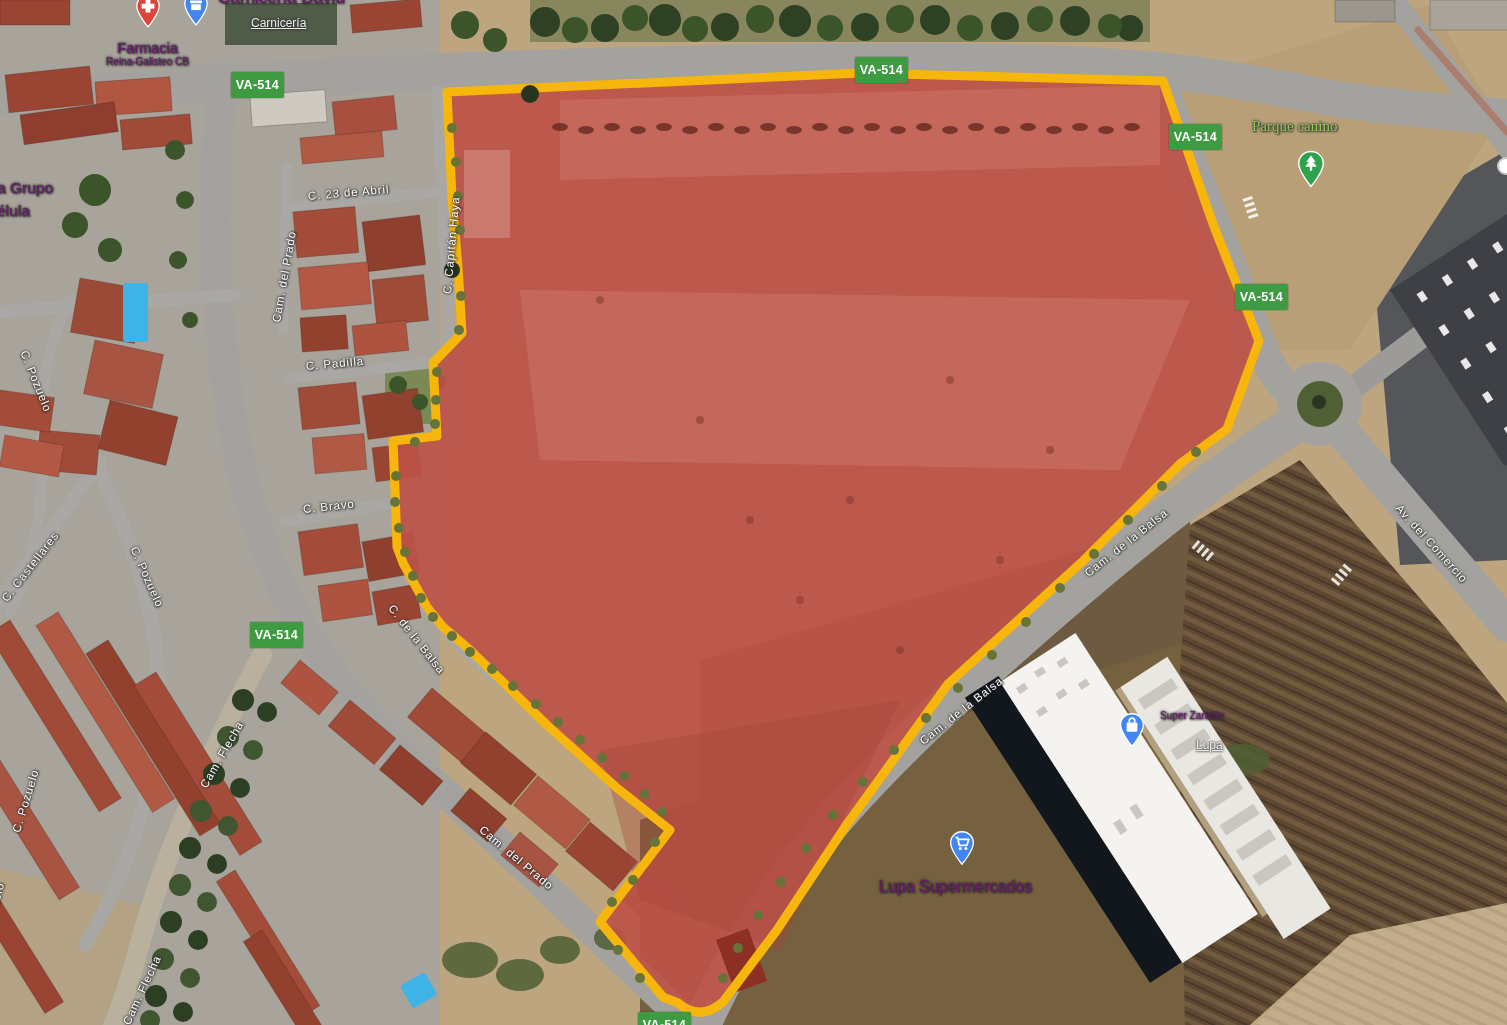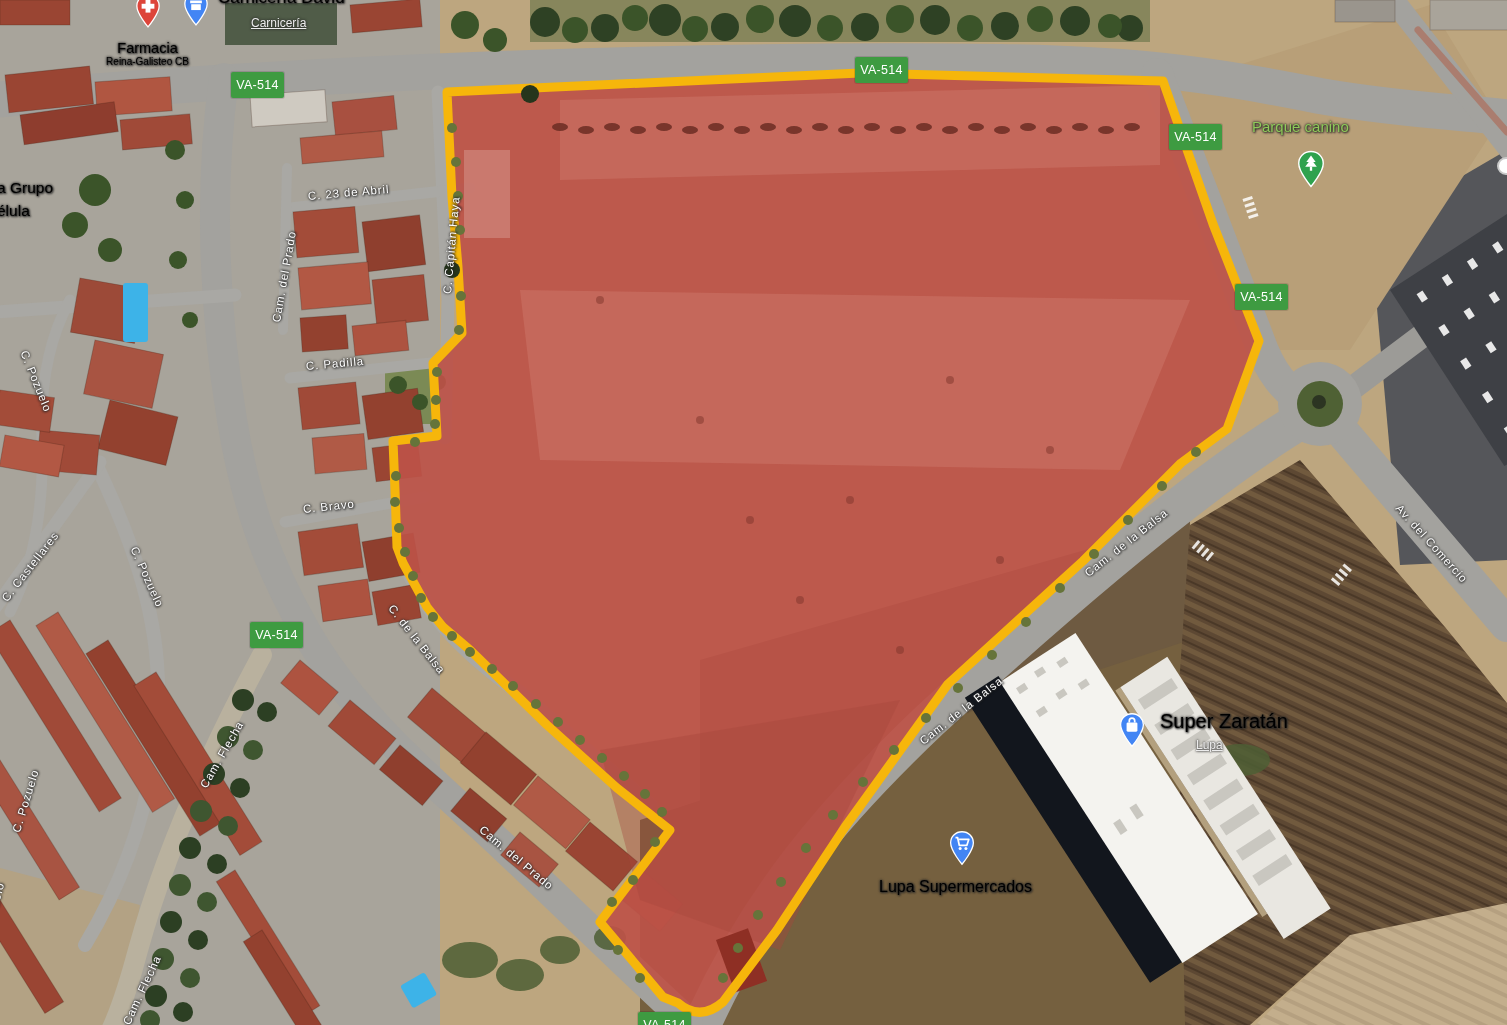--- a/index.html
+++ b/index.html
@@ -3,27 +3,27 @@
 <meta charset="utf-8">
 <style>
   html,body{margin:0;padding:0;background:#222;}
   .stage{position:relative;width:1507px;height:1025px;overflow:hidden;
          font-family:"Liberation Sans",sans-serif;background:#b3a183;}
   .stage svg.base{position:absolute;left:0;top:0;}
   .ov{position:absolute;white-space:nowrap;}
   .lbl{color:#fff;font-size:11.5px;letter-spacing:.9px;font-weight:400;
        text-shadow:0 0 3px rgba(40,40,40,.95),0 0 2px rgba(40,40,40,.95),1px 1px 2px rgba(40,40,40,.8);
        transform-origin:0 50%;}
-  .poi{color:#000000;font-weight:500;
+  .poi{color:#701a75;font-weight:500;
        text-shadow:0 0 3px rgba(40,40,40,.95),0 0 2px rgba(40,40,40,.95),1px 1px 2px rgba(40,40,40,.85);}
   .poi-sub{color:#ececec;font-weight:400;font-size:12px;
        text-shadow:0 0 3px rgba(40,40,40,.95),0 0 2px rgba(40,40,40,.9);text-decoration:underline;}
-  .park{color:#8FCA5A;}
+  .park{color:#8FCA5A;font-family:Liberation Serif, serif;}
   .shield{position:absolute;width:53px;height:26px;background:#3E9B41;color:#fff;
-          font-size:12.5px;font-weight:400;display:flex;align-items:center;justify-content:center;
+          font-size:12.5px;font-weight:700;display:flex;align-items:center;justify-content:center;
           border-radius:2px;letter-spacing:.3px;box-shadow:0 0 0 1px rgba(0,0,0,.12);}
   .pin{position:absolute;}
   .center{text-align:center;}
 </style>
 </head>
 <body>
 
 <div class="stage">
 
 <svg class="base" width="1507" height="1025" viewBox="0 0 1507 1025">
@@ -421,21 +421,21 @@
 
 <div class="poi ov" style="left:218px;top:-12px;font-size:17px;">Carnicería David</div>
 <div class="poi-sub ov" style="left:251px;top:16px;">Carnicería</div>
 <div class="ov center" style="left:60px;top:40px;width:175px;">
   <div class="poi" style="font-size:14.5px;">Farmacia</div>
   <div class="poi" style="font-size:10px;">Reina-Galisteo CB</div>
 </div>
 <div class="poi ov" style="left:-3px;top:179px;font-size:15.5px;">a Grupo</div>
 <div class="poi ov" style="left:-3px;top:202px;font-size:15.5px;">élula</div>
 <div class="poi park ov" style="left:1252px;top:118px;font-size:15px;">Parque canino</div>
-<div class="poi ov" style="left:1160px;top:710px;font-size:20px;">Super Zaratán</div>
+<div class="poi ov" style="left:1160px;top:710px;font-size:10px;">Super Zaratán</div>
 <div class="poi-sub ov" style="left:1196px;top:738px;">Lupa</div>
 <div class="poi ov" style="left:879px;top:878px;font-size:16px;">Lupa Supermercados</div>
 
 <div class="pin" style="left:135px;top:-6px;">
   <svg width="26" height="34" viewBox="0 0 24 32">
     <path d="M12 1 C6 1 1.5 5.5 1.5 11.2 C1.5 18.5 12 31 12 31 S22.5 18.5 22.5 11.2 C22.5 5.5 18 1 12 1 Z" fill="#DD453A" stroke="#fff" stroke-width="1.2"></path>
     <rect x="9.7" y="5.5" width="4.6" height="12" fill="#fff"></rect>
         <rect x="6" y="9.2" width="12" height="4.6" fill="#fff"></rect>
   </svg>
 </div>

